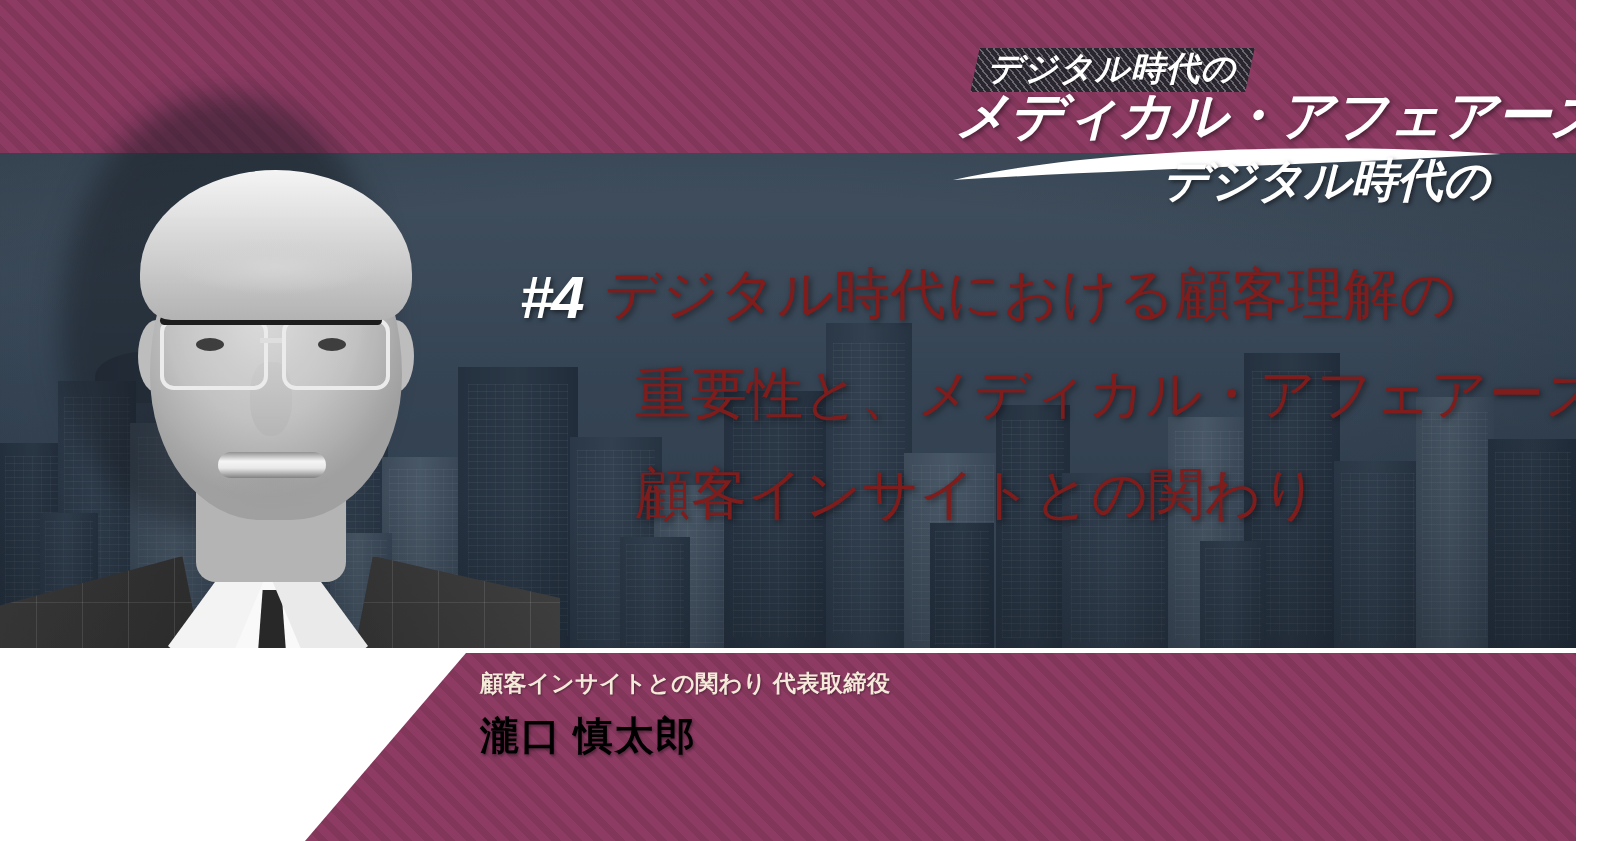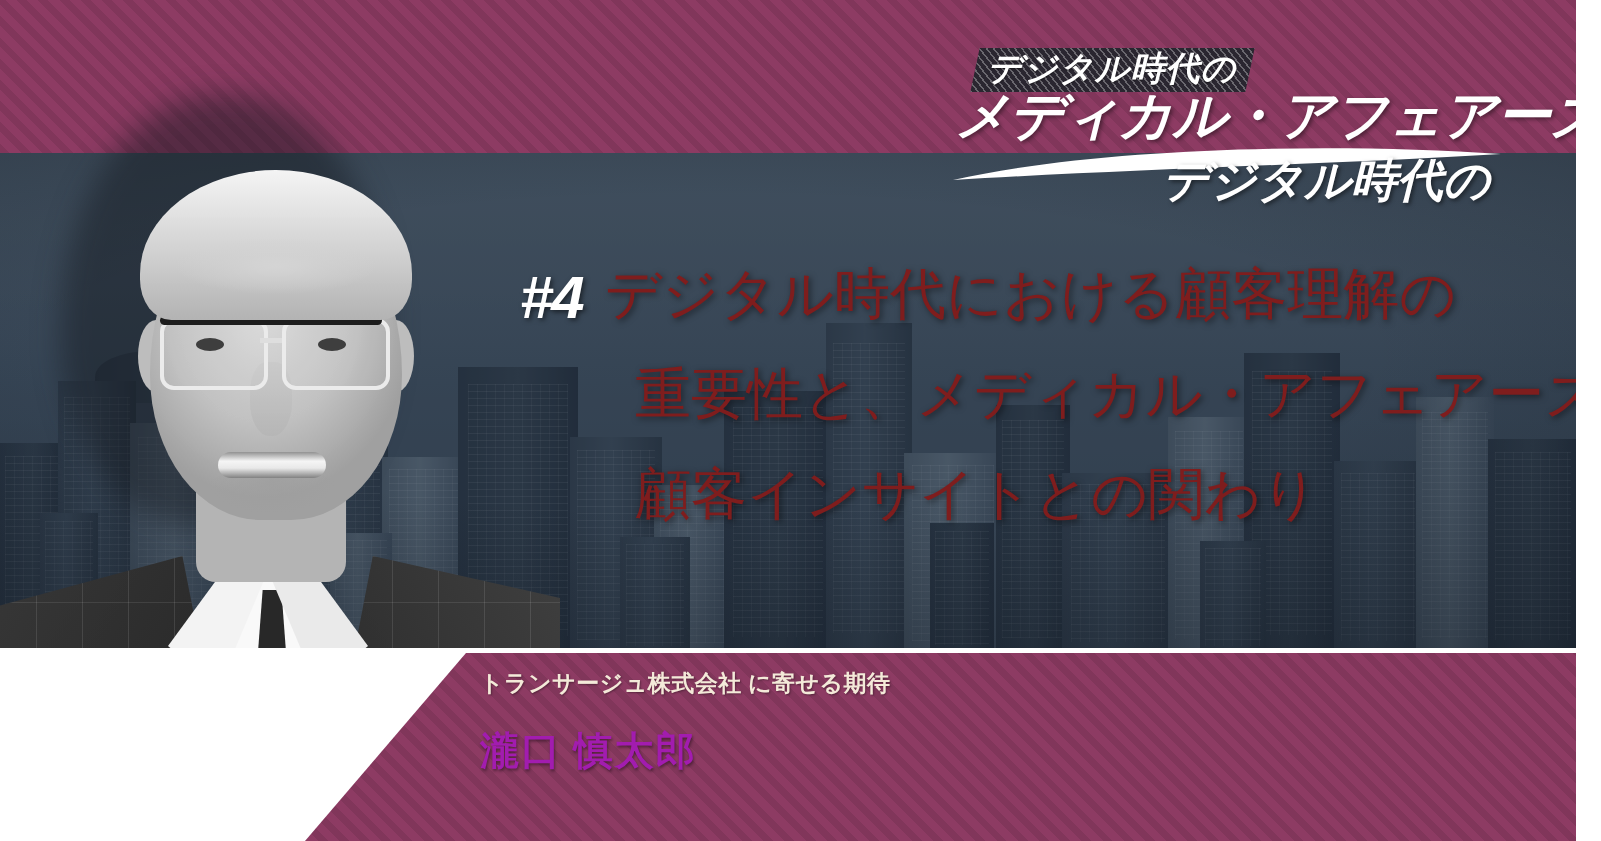--- a/index.html
+++ b/index.html
@@ -144,21 +144,21 @@
   
   #footer-white{position:absolute;left:0;top:648px;width:1576px;height:193px;background:#ffffff;}
   #footer{
     position:absolute;left:0;top:653px;width:1576px;height:188px;
     clip-path:polygon(466px 0, 1576px 0, 1576px 188px, 305px 188px);
   }
   #footer-texts{position:absolute;left:480px;top:668px;}
   #footer-company{color:#f4ead9;font-size:23px;font-weight:700;letter-spacing:.5px;
      font-family:"Liberation Serif","DejaVu Serif",serif;
      text-shadow:1px 1px 2px rgba(0,0,0,.35);white-space:nowrap;}
-  #footer-name{color:#a21caf;font-size:39px;font-weight:700;letter-spacing:2px;margin-top:25px;
+  #footer-name{color:#000000;font-size:39px;font-weight:700;letter-spacing:2px;margin-top:10px;
      font-family:"Liberation Serif","DejaVu Serif",serif;
      text-shadow:1px 2px 3px rgba(0,0,0,.4);white-space:nowrap;}
   #right-margin{position:absolute;left:1576px;top:0;width:25px;height:841px;background:#ffffff;}
 </style>
 </head>
 <body>
 
 <div id="stage">
 
   <div id="header-band" class="maroon-stripes"></div>
@@ -243,18 +243,18 @@
       <div id="hl-number">#4</div>
       <div class="hl-line" id="hl-line1">デジタル時代における顧客理解の</div>
     </div>
     <div class="hl-line" id="hl-line2">重要性と、メディカル・アフェアーズの</div>
     <div class="hl-line" id="hl-line3">顧客インサイトとの関わり</div>
   </div>
 
   <div id="footer-white"></div>
   <div id="footer" class="maroon-stripes"></div>
   <div id="footer-texts">
-    <div id="footer-company">トランサージュ株式会社  に寄せる期待</div>
+    <div id="footer-company">顧客インサイトとの関わり  代表取締役</div>
     <div id="footer-name">瀧口 慎太郎</div>
   </div>
 
   <div id="right-margin"></div>
 </div>
 
 </body></html>

